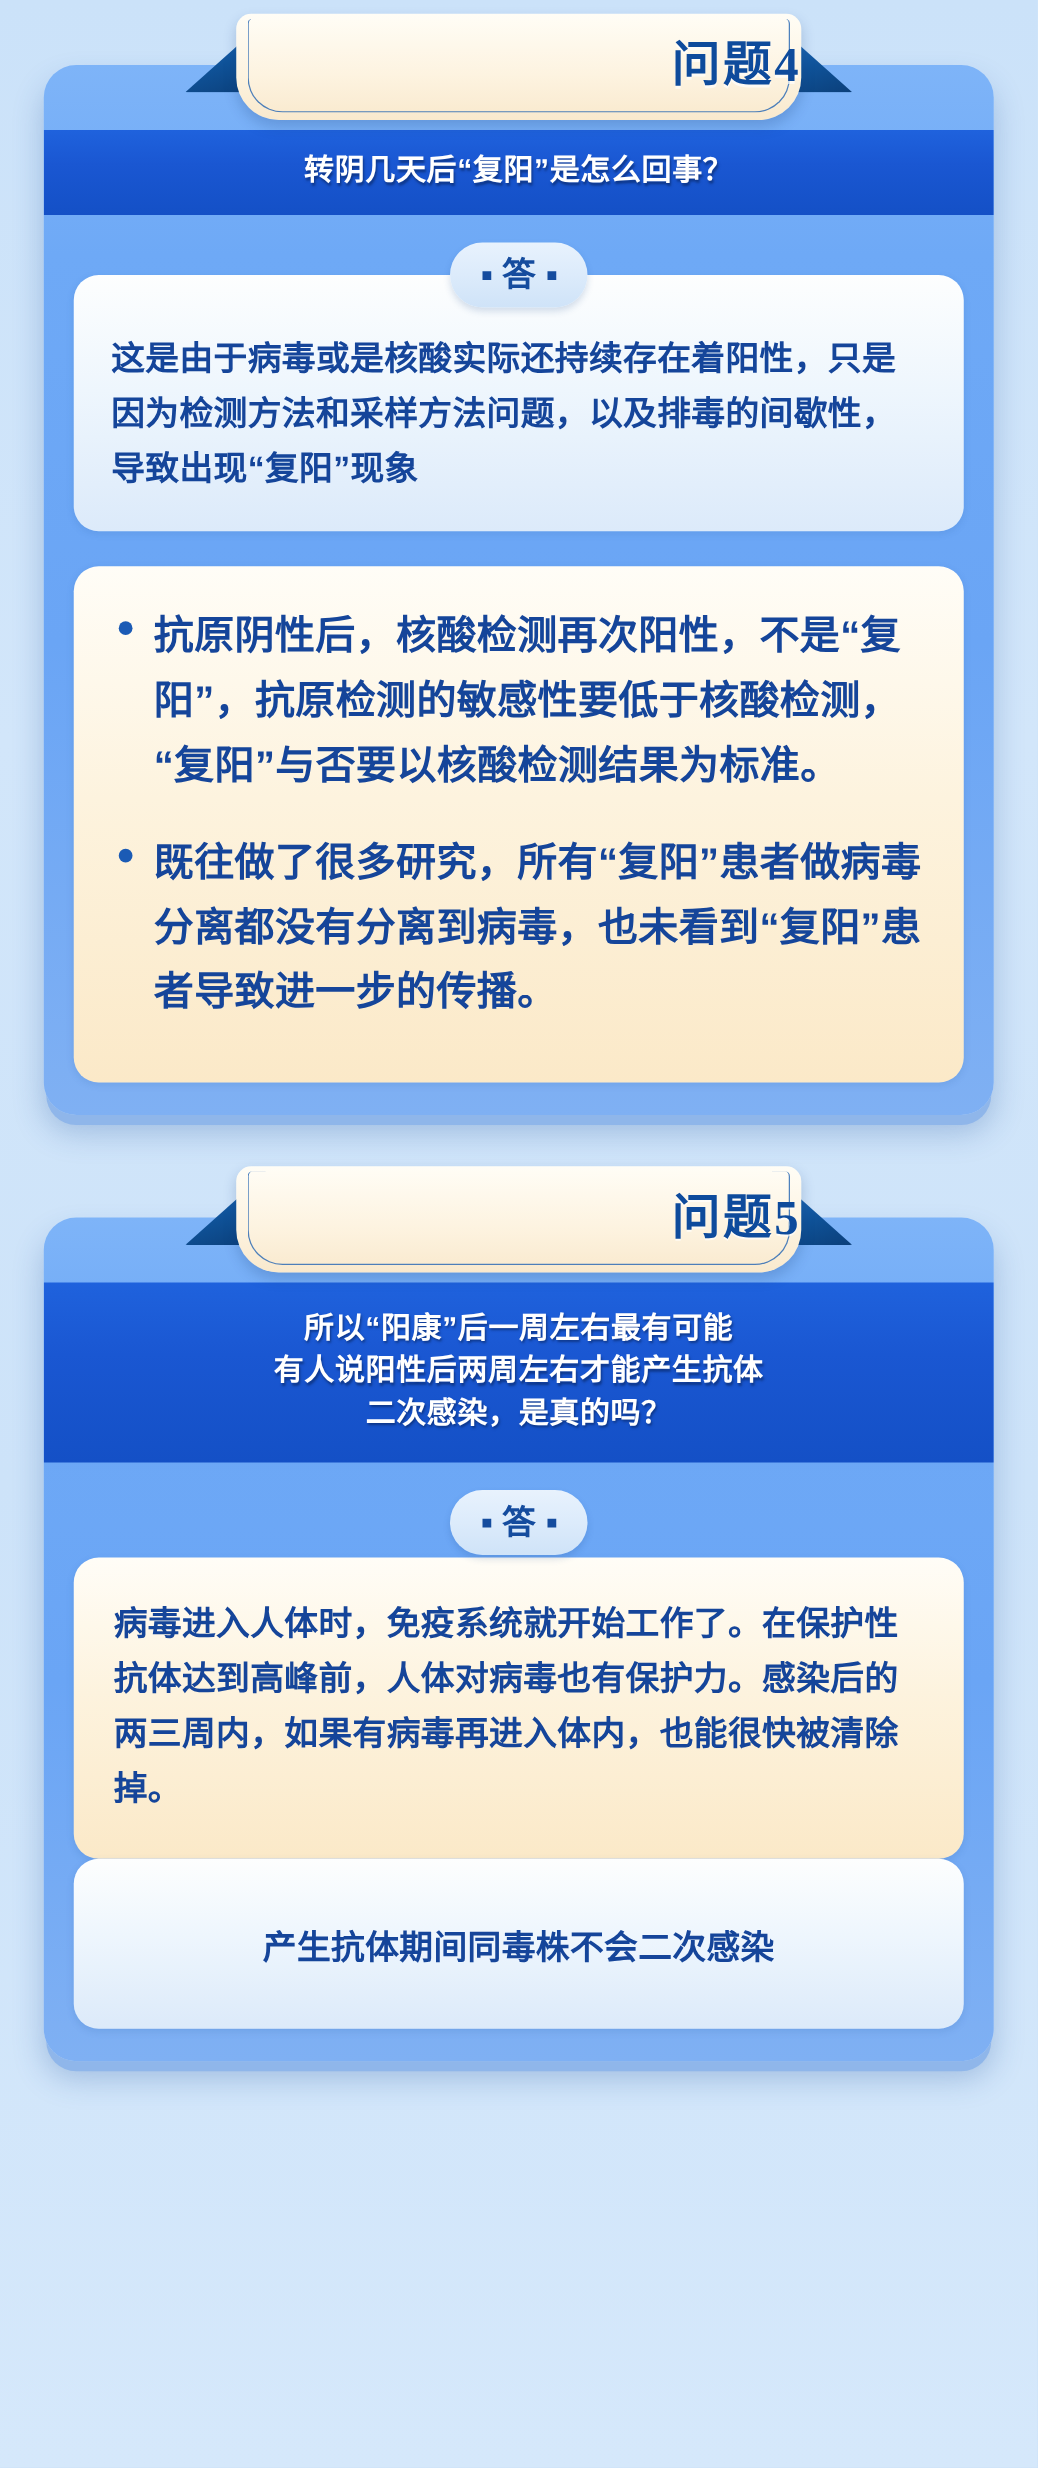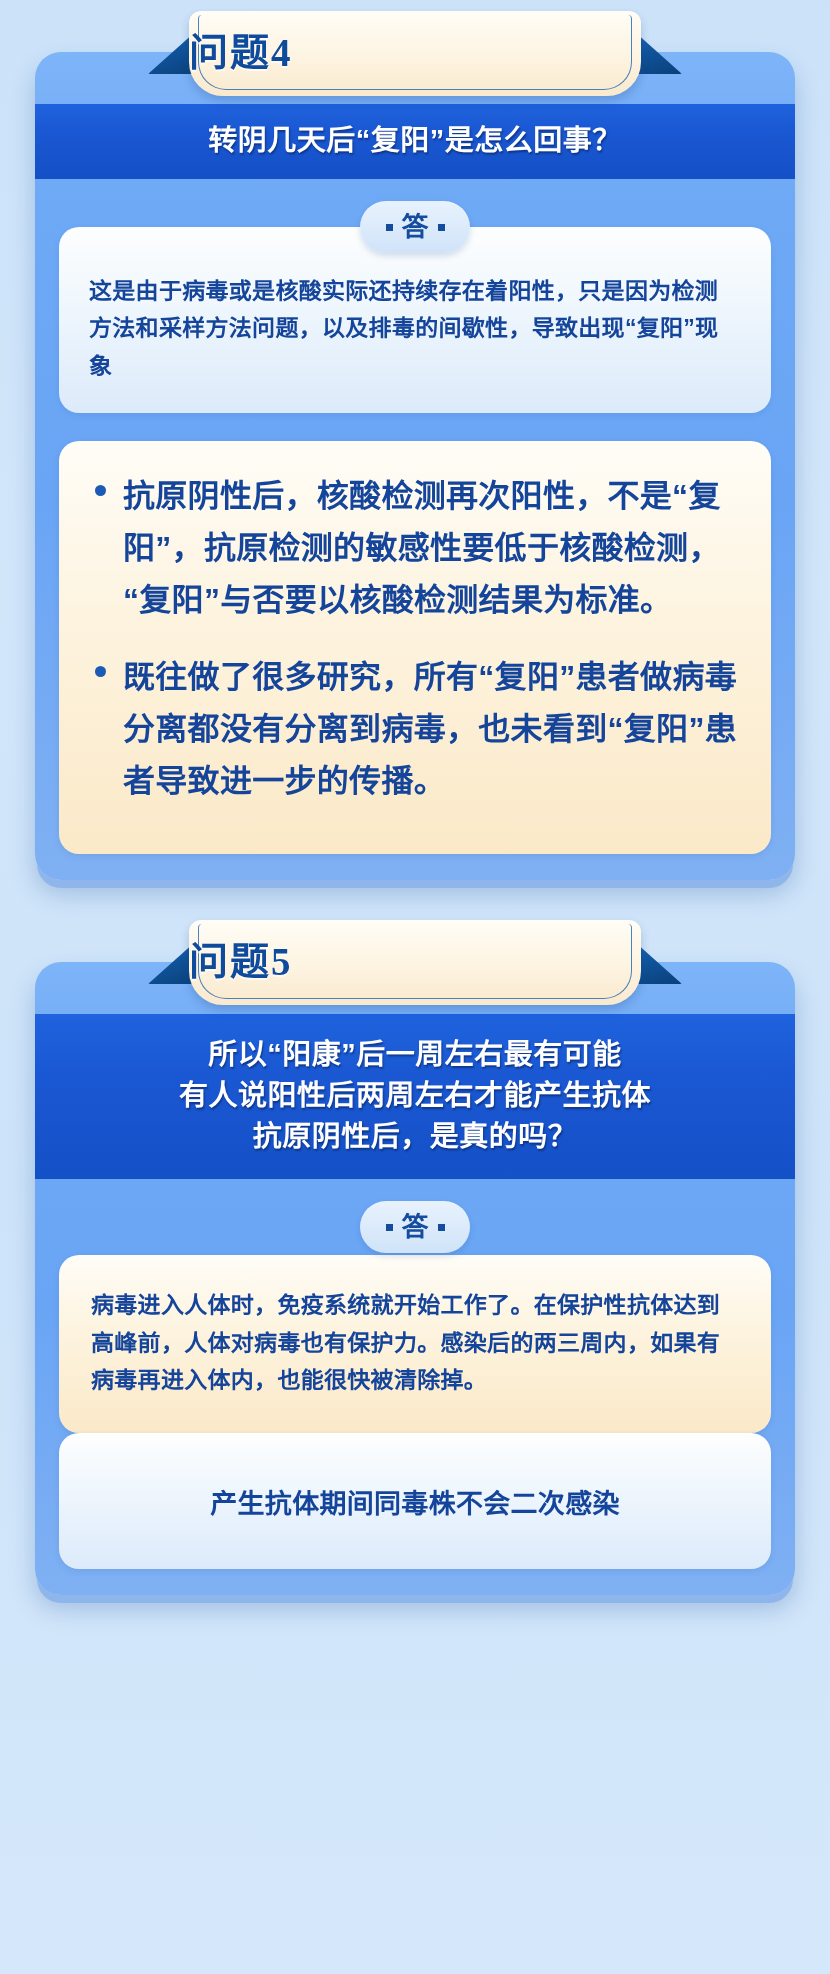--- a/index.html
+++ b/index.html
@@ -65,21 +65,21 @@
   .ribbon-plate{
     position:relative;
     z-index:3;
     width:452px;
     height:85px;
     background:linear-gradient(180deg,#fffdf6 0%,#fdf3e0 58%,#f9e9cd 100%);
     border-radius:12px 12px 34px 34px;
     box-shadow:0 5px 10px rgba(22,60,120,.22);
     display:flex;
     align-items:center;
-    justify-content:flex-start;
+    justify-content:flex-end;
   }
   .ribbon-plate:after{
     content:"";
     position:absolute;
     left:9px; right:9px; top:4px; bottom:6px;
     border:1.6px solid #2f6cb5;
     border-top:none;
     border-radius:4px 4px 28px 28px;
     opacity:.85;
   }
@@ -112,21 +112,21 @@
   
   .title-bar{
     background:linear-gradient(180deg,#1f62dd 0%,#1a57d2 40%,#1450c6 100%);
     padding:16px 26px 18px 26px;
     text-align:center;
   }
   .title-bar.tall{padding:20px 26px 22px 26px;}
   .title-line{
     color:#ffffff;
     font-weight:bold;
-    font-size:29px;
+    font-size:24px;
     line-height:1.42;
     letter-spacing:.5px;
     text-shadow:1px 2px 2px rgba(6,30,78,.55);
     white-space:nowrap;
   }
 
   
   .pill-row{
     position:relative;
     height:26px;
@@ -175,21 +175,21 @@
   .inner.cream{
     background:linear-gradient(180deg,#fffdf7 0%,#fdf3de 45%,#fbe9c8 100%);
     box-shadow:0 2px 6px rgba(40,90,160,.14);
     padding:30px 30px 30px 30px;
     margin-top:28px;
   }
   .inner.cream.tight{padding:32px 32px 34px 32px;}
 
   .para{
     color:#15459a;
-    font-size:23px;
+    font-size:27px;
     font-weight:600;
     line-height:1.62;
     letter-spacing:.3px;
     margin:0;
   }
   .para.center{
     text-align:center;
     font-size:27px;
     padding:4px 0 14px 0;
   }
@@ -282,21 +282,21 @@
         </div>
       </div>
     </div>
 
     <div class="card">
       <div class="card-top-pad"></div>
 
       <div class="title-bar tall">
         <div class="title-line">所以“阳康”后一周左右最有可能</div>
         <div class="title-line">有人说阳性后两周左右才能产生抗体</div>
-        <div class="title-line">抗原阴性后，是真的吗？</div>
+        <div class="title-line">二次感染，是真的吗？</div>
       </div>
 
       <div class="pill-row">
         <div class="pill">
           <span class="pill-dot"></span>
           <span class="pill-text">答</span>
           <span class="pill-dot"></span>
         </div>
       </div>
 

